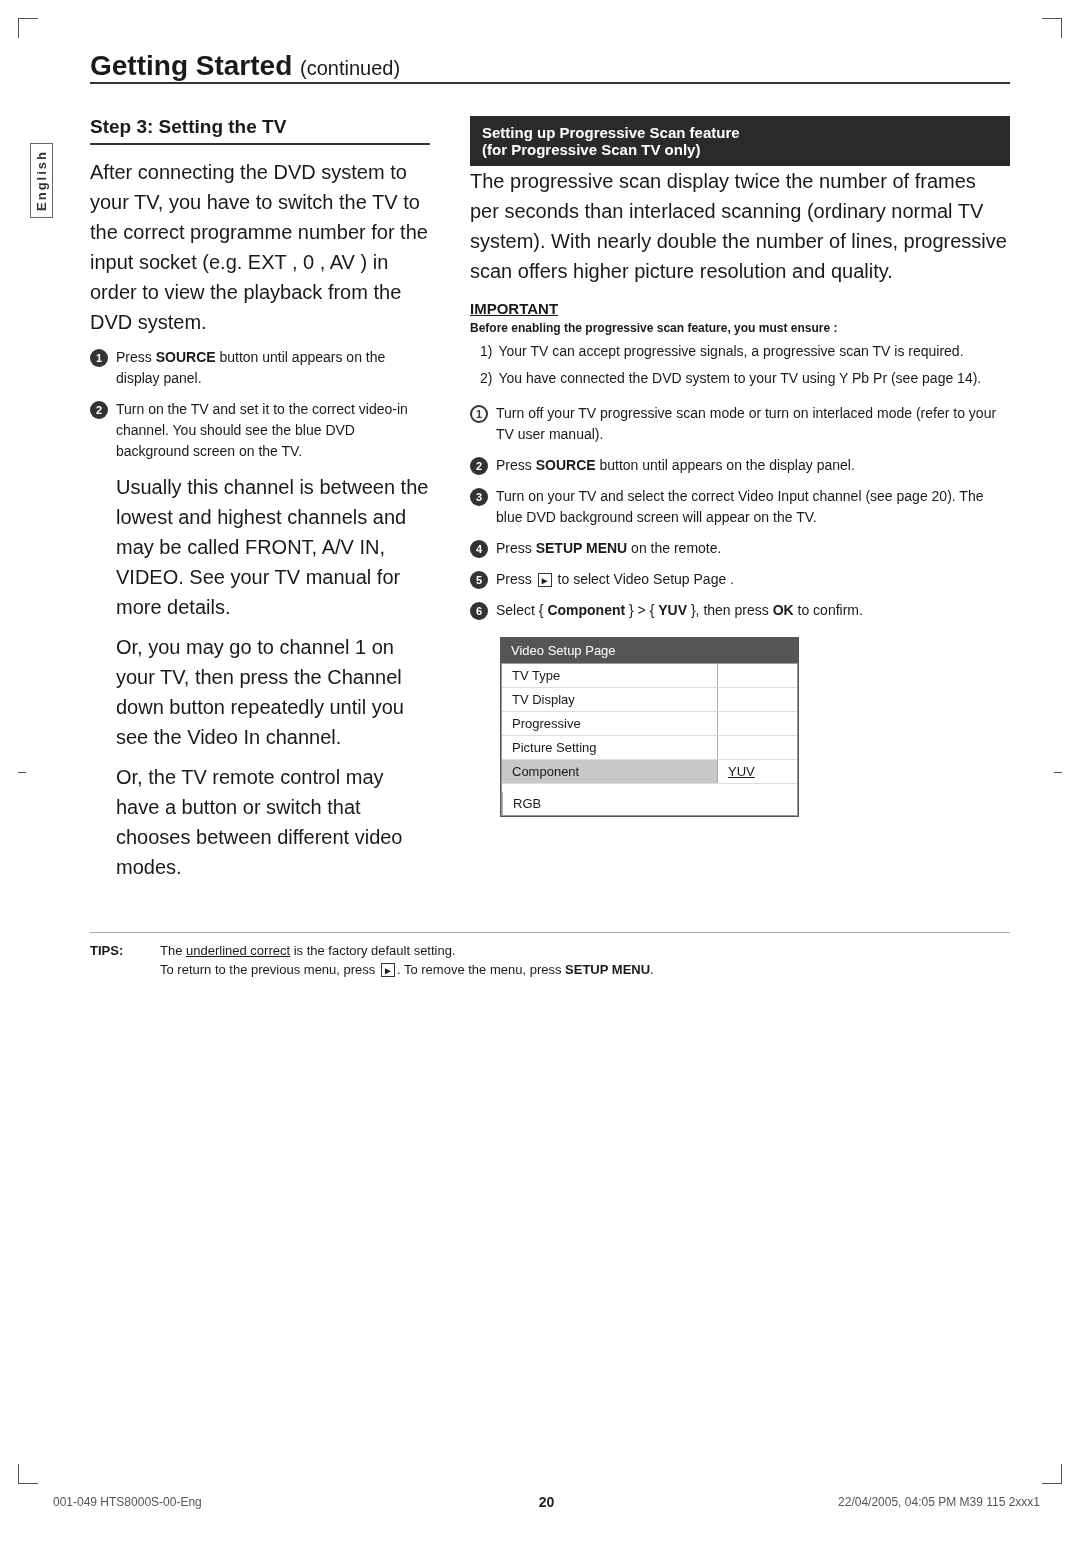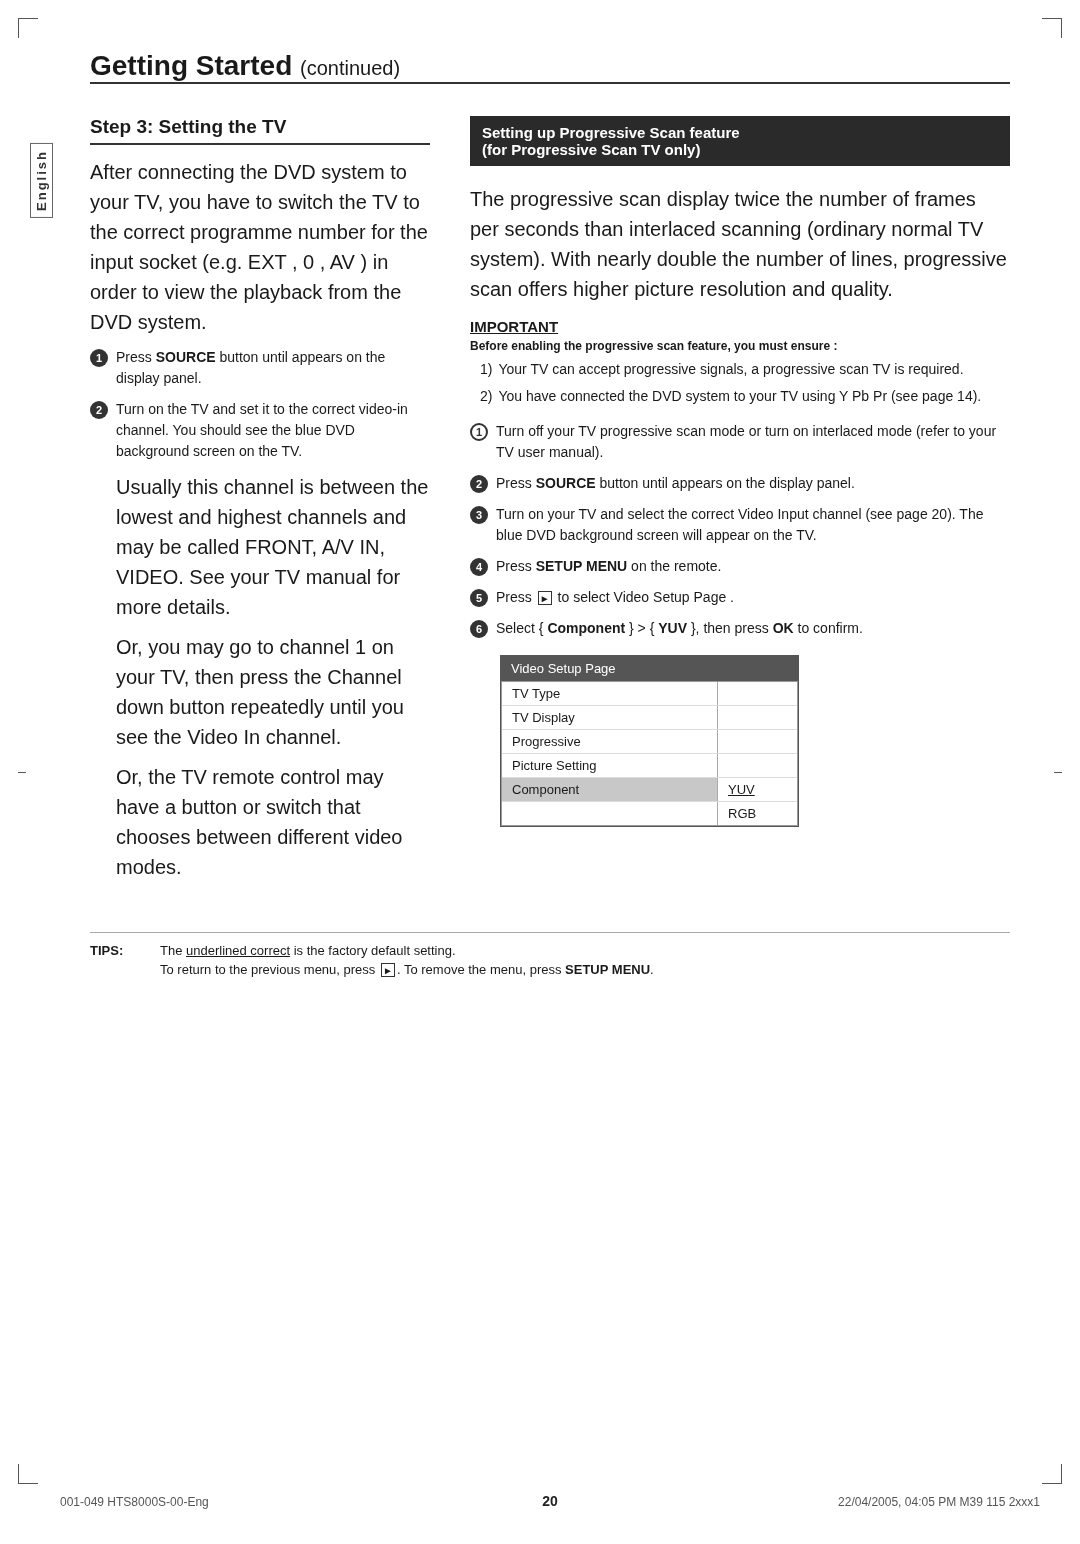--- a/index.html
+++ b/index.html
@@ -102,21 +102,21 @@
       margin-bottom: 12px;
     }
 
     
     .section-box-heading {
       background: #2a2a2a;
       color: #ffffff;
       padding: 8px 12px;
       font-size: 15px;
       font-weight: bold;
-      margin-bottom: 18px;
+      margin-bottom: 0;
     }
 
     .body-text {
       font-size: 20px;
       line-height: 1.5;
       margin-bottom: 10px;
     }
 
     
     .list-item {
@@ -201,21 +201,21 @@
     }
     .vst-body {
       background: #fff;
       border: 1px solid #999;
     }
     .vst-row {
       display: flex;
       font-size: 13px;
       border-bottom: 1px solid #ddd;
     }
-    .vst-row:last-child { border-bottom: none; }
+    .vst-row:last-child { border-bottom: none; flex-direction: column; }
     .vst-cell-left {
       flex: 1;
       padding: 4px 10px;
     }
     .vst-cell-right {
       width: 80px;
       padding: 4px 10px;
       border-left: 1px solid #aaa;
     }
     .vst-row.highlighted {
@@ -243,27 +243,27 @@
     .tips-label {
       font-weight: bold;
       flex-shrink: 0;
       width: 50px;
     }
 
     
     .page-footer {
       position: absolute;
       bottom: 35px;
-      left: 60px;
+      left: 53px;
       right: 40px;
       font-size: 12px;
       color: #555;
       display: flex;
       justify-content: space-between;
-      align-items: flex-end;
+      align-items: center;
     }
     .page-number {
       font-size: 14px;
       font-weight: bold;
       color: #222;
       position: absolute;
       left: 50%;
       transform: translateX(-50%);
     }
 

